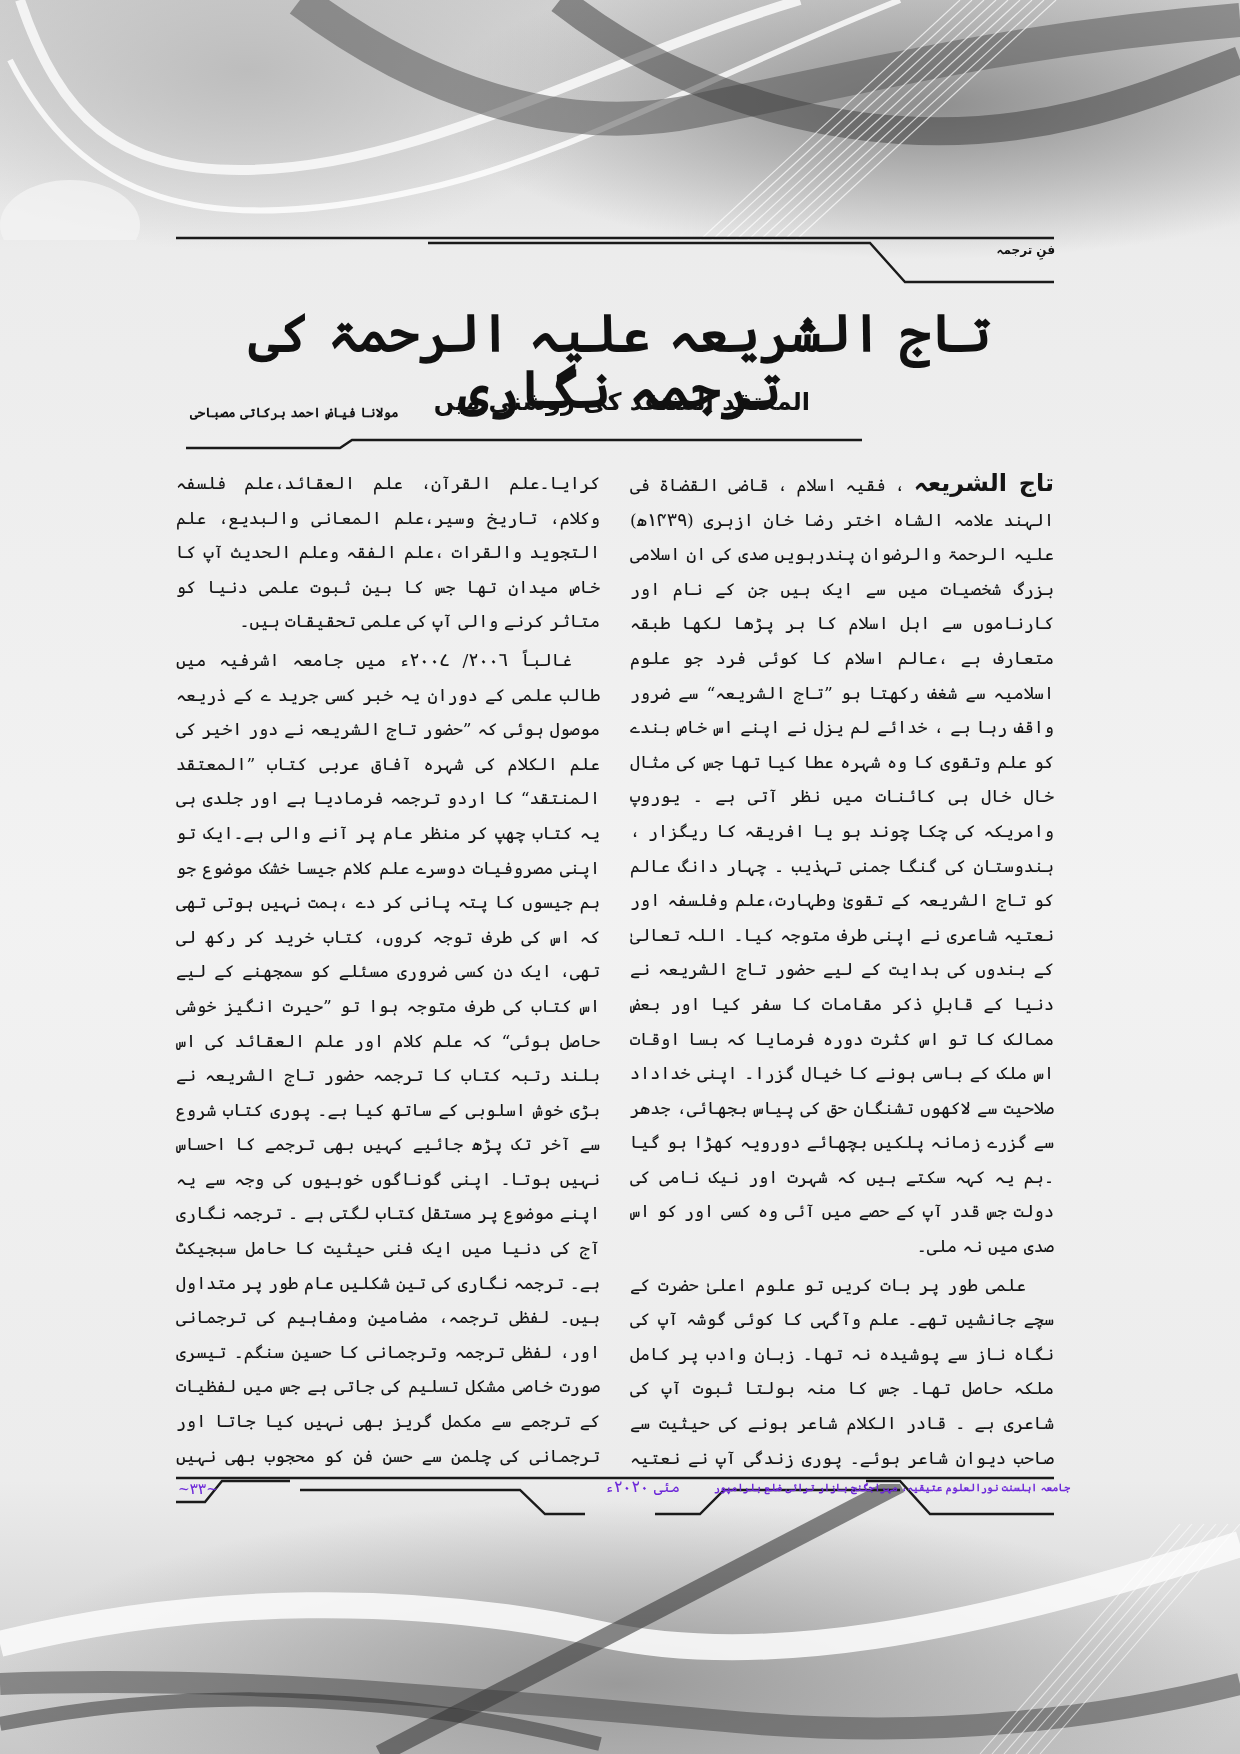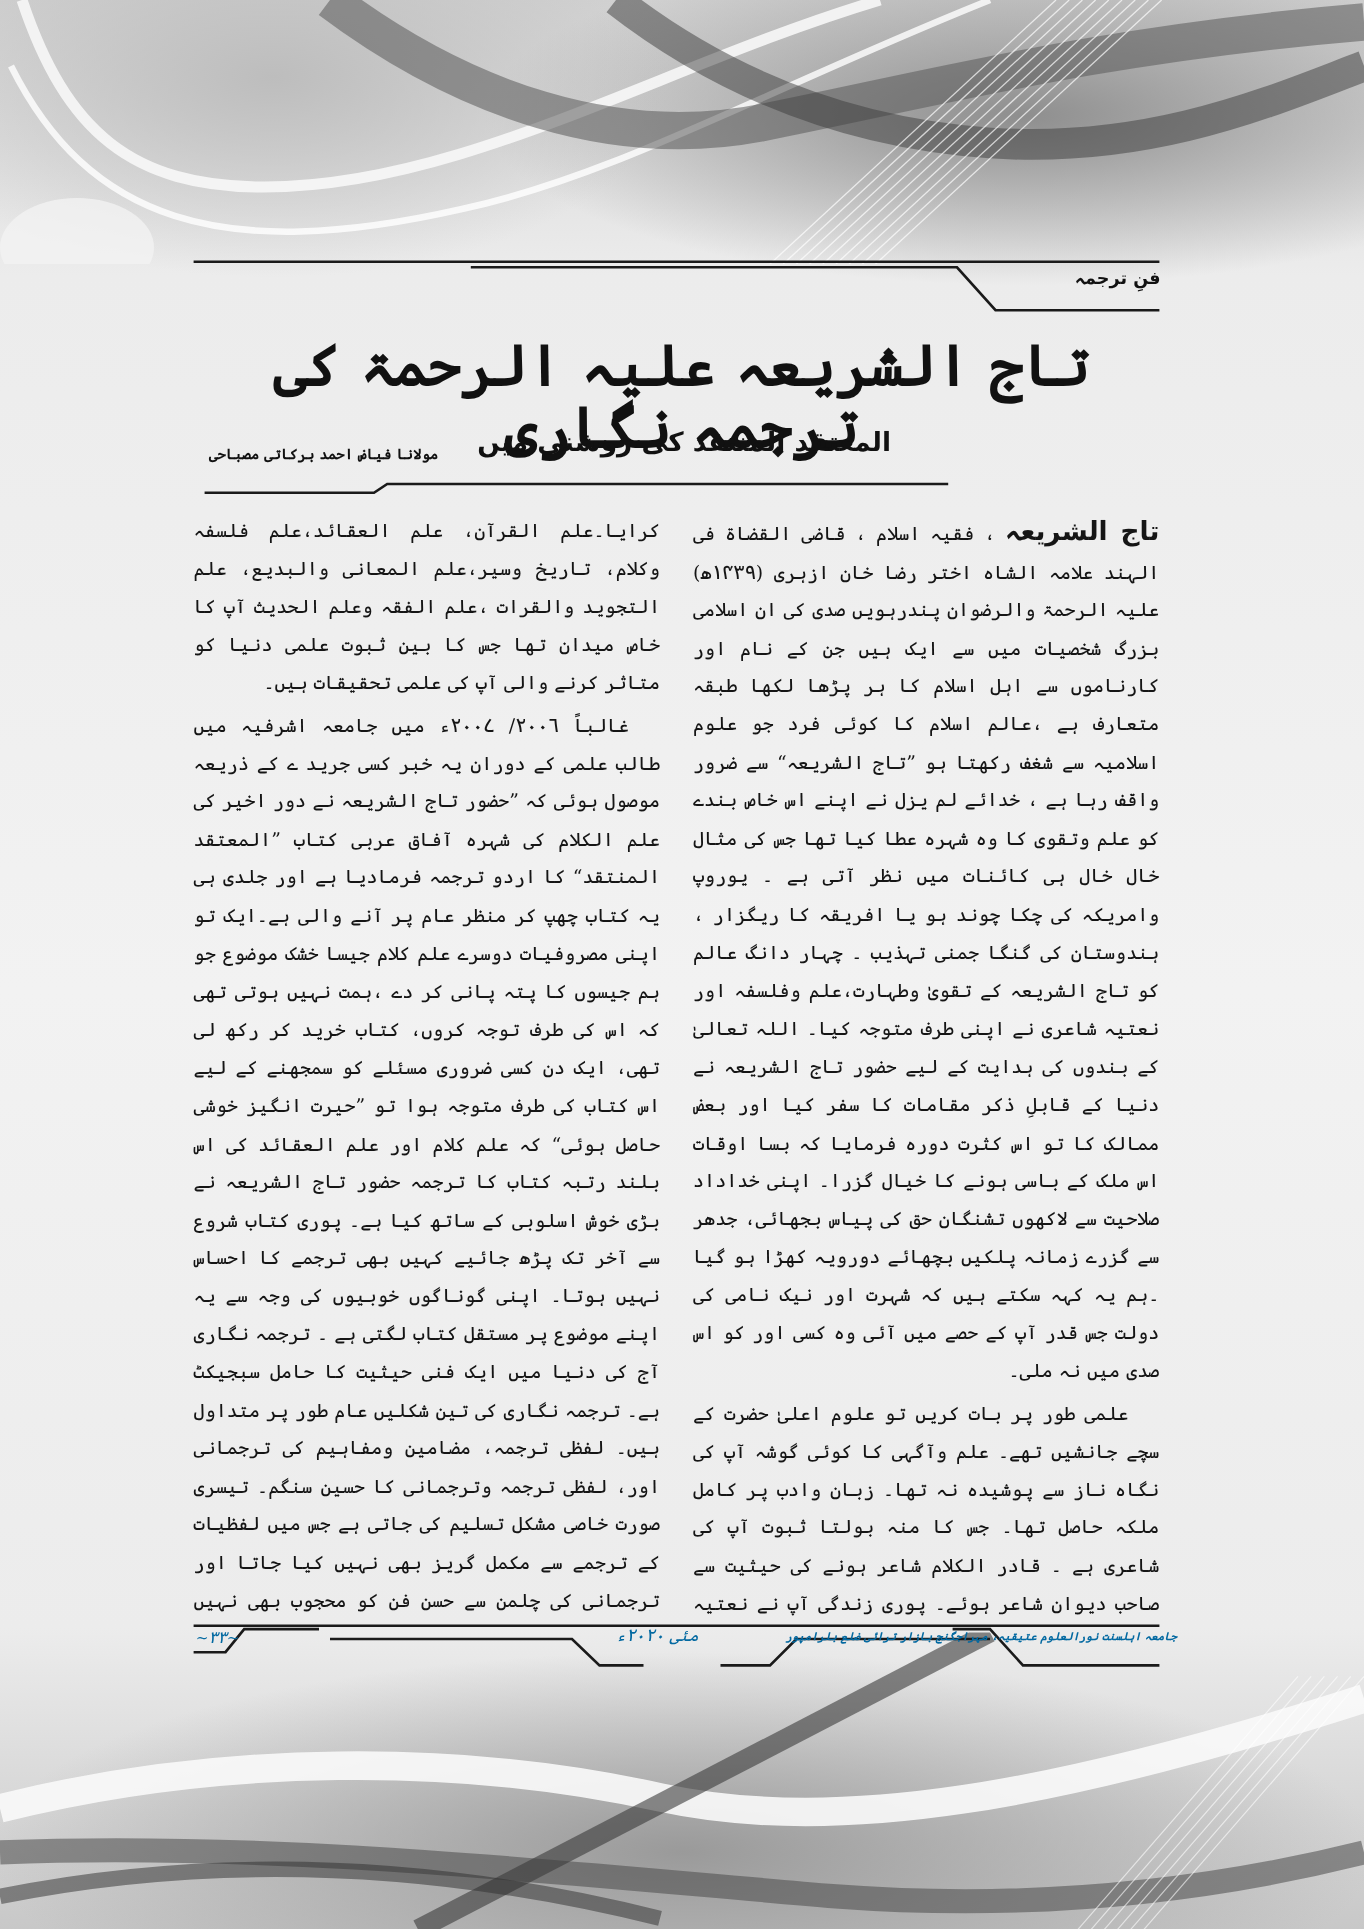--- a/index.html
+++ b/index.html
@@ -21,21 +21,21 @@
   }
   .bg svg { position: absolute; left: 0; width: 1240px; }
   .bg .top { top: 0; height: 240px; }
   .bg .bottom { bottom: 0; height: 270px; }
   .frame-svg { position: absolute; left: 0; top: 0; width: 1240px; height: 1754px; pointer-events: none; }
 
   
   .section-label {
     position: absolute; right: 185px; top: 243px;
     font-family: "DejaVu Sans", sans-serif; font-weight: bold;
-    font-size: 16px; color: #111;
+    font-size: 12px; color: #111;
   }
   .title {
     position: absolute; left: 170px; width: 900px; top: 305px;
     text-align: center;
     font-family: "DejaVu Serif", serif; font-weight: bold;
     font-size: 52px; line-height: 56px; color: #111;
   }
   .subtitle {
     position: absolute; left: 430px; top: 388px; width: 380px;
     text-align: right;
@@ -57,23 +57,23 @@
     color: #151515;
     overflow: hidden;
   }
   .col-right { left: 626px; }
   .col-left  { left: 172px; }
   .col p { margin: 4px; }
   .col p.indent { text-indent: 28px; }
   .lead { font-family: "DejaVu Sans", sans-serif; font-weight: bold; font-size: 24px; }
 
   
-  .footer-text { position: absolute; font-size: 13px; font-family: "DejaVu Serif", serif; color: #0369a1; font-style: italic; }
+  .footer-text { position: absolute; font-size: 13px; font-family: "DejaVu Serif", serif; color: #6d28d9; }
   .footer-page { left: 178px; top: 1481px; font-size: 14px; }
-  .footer-date { left: 560px; top: 1478px; width: 120px; text-align: left; font-size: 15px; }
+  .footer-date { left: 560px; top: 1478px; width: 120px; text-align: right; font-size: 15px; }
   .footer-org  { left: 820px; top: 1482px; width: 250px; text-align: right; font-size: 10px; font-weight: bold; white-space: nowrap; }
 </style>
 </head>
 <body>
 
 <div class="bg">
   <svg class="top" viewBox="0 0 1240 240" preserveAspectRatio="none">
     <path d="M20 0 C 60 120, 120 170, 240 170 C 420 170, 600 60, 800 0" stroke="#f7f7f7" stroke-width="10" fill="none" opacity="0.9"></path>
     <path d="M10 60 C 80 200, 200 240, 420 190 C 560 160, 700 80, 900 0" stroke="#ffffff" stroke-width="6" fill="none" opacity="0.8"></path>
     <path d="M300 0 C 420 90, 560 140, 700 110 C 850 80, 1000 40, 1240 20" stroke="#5a5a5a" stroke-width="34" fill="none" opacity="0.55"></path>

